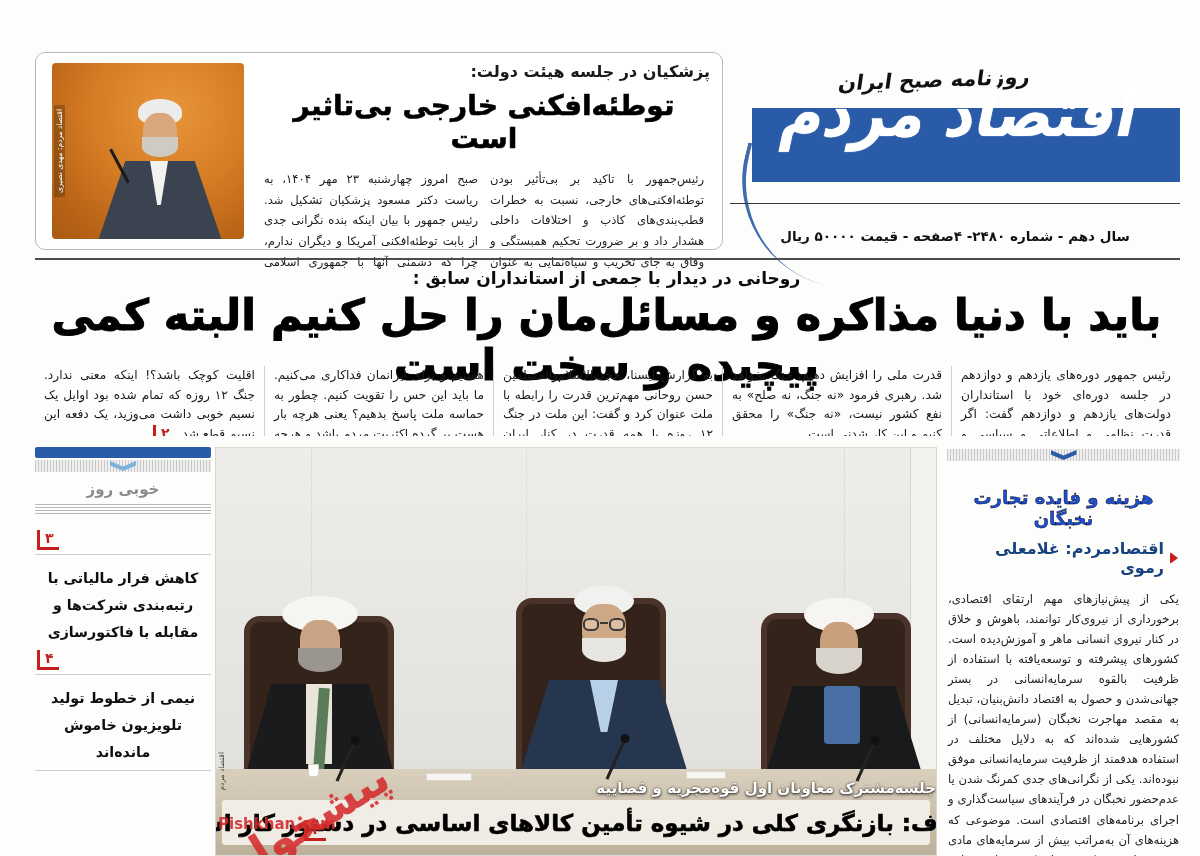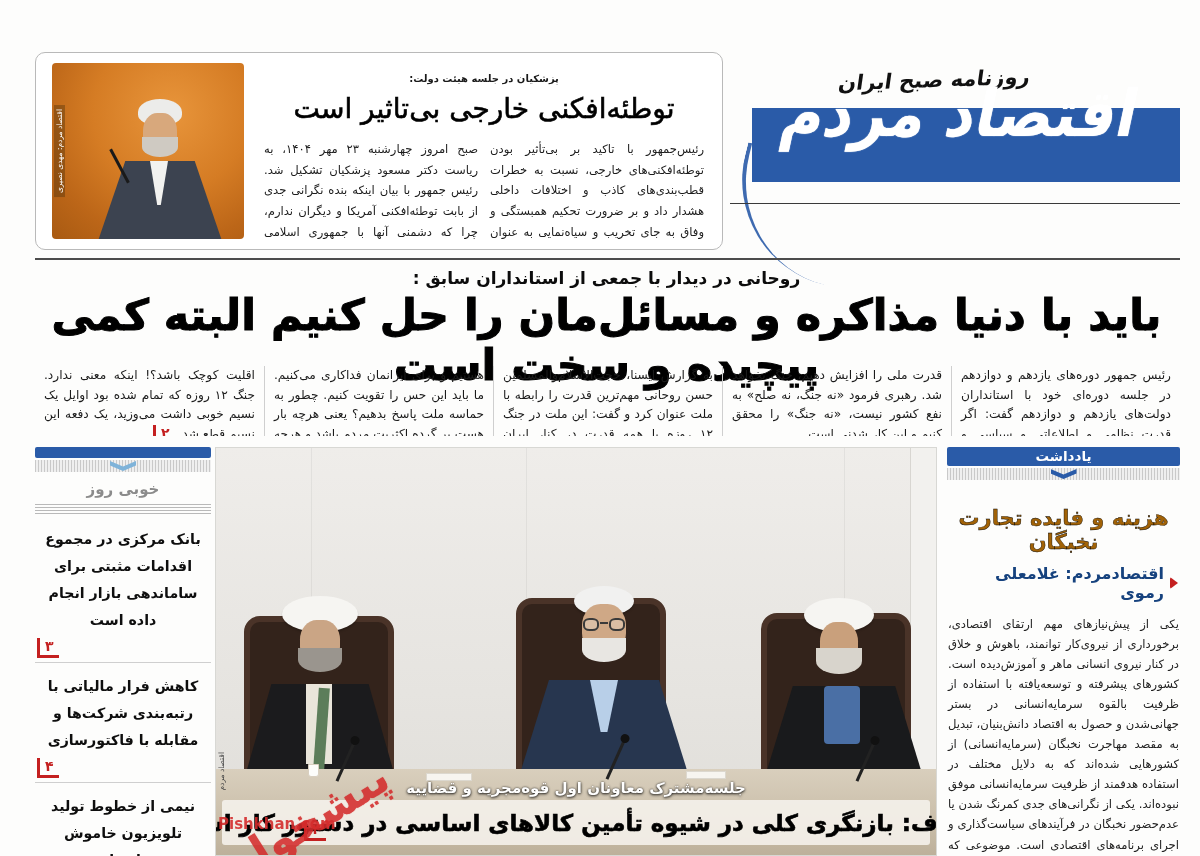--- a/index.html
+++ b/index.html
@@ -17,22 +17,22 @@
   .tp-face { position:absolute; left:91px; top:50px; width:34px; height:42px; background:#d8a87c; border-radius:42%; }
   .tp-beard{ position:absolute; left:90px; top:74px; width:36px; height:20px; background:#cfcac2; border-radius:0 0 50% 50%; }
   .tp-body { position:absolute; left:46px; top:98px; width:124px; height:80px; background:#3c4350;
              clip-path:polygon(22% 0,78% 0,100% 100%,0 100%); }
   .tp-shirt{ position:absolute; left:98px; top:98px; width:18px; height:44px; background:#f2f2f0;
              clip-path:polygon(0 0,100% 0,60% 100%,40% 100%); }
   .tp-mic  { position:absolute; left:66px; top:84px; width:3px; height:38px; background:#1a1a1a; transform:rotate(-28deg); }
   .v-credit { position:absolute; left:2px; top:42px; writing-mode:vertical-rl; transform:rotate(180deg);
               font-size:7.5px; color:#fff; background:rgba(60,40,10,.35); padding:4px 1px; letter-spacing:1px; }
   .ta-content { position:absolute; right:12px; left:222px; top:8px; bottom:8px; }
-  .ta-kicker  { text-align:center; font-weight:bold; font-size:10px; color:#1a1a1a; margin-top:12px; }
-  .ta-head    { text-align:center; font-weight:normal; font-size:28px; color:#000; margin-top:8px;
+  .ta-kicker  { text-align:right; font-weight:bold; font-size:16px; color:#1a1a1a; margin-top:1px; }
+  .ta-head    { text-align:center; font-weight:bold; font-size:28px; color:#000; margin-top:8px;
                 -webkit-text-stroke:.6px #000; letter-spacing:-.5px; }
   .ta-body    { display:flex; direction:rtl; margin-top:14px; height:102px; overflow:hidden; }
   .ta-col { width:50%; padding:0 6px; font-size:11.6px; line-height:1.78; text-align:justify; color:#1c1c1c; }
   .pagemark { display:inline-block; direction:ltr; color:#c42020; font-weight:bold; font-size:14px;
               border-left:3px solid #c42020; border-bottom:3px solid #c42020; padding:1px 5px 2px 5px; line-height:1; }
 
   
   .masthead { position:absolute; left:730px; top:50px; width:450px; height:200px; direction:rtl; }
   .mh-tagline { position:absolute; right:150px; top:18px; font-size:21px; font-weight:bold; color:#111;
                 transform:skewX(-10deg) rotate(-2deg); }
@@ -87,37 +87,37 @@
   .glasses { position:absolute; width:46px; height:14px; }
   .glasses span { position:absolute; width:16px; height:13px; border:2px solid #3a3a3a; border-radius:40%; background:rgba(255,255,255,.25); }
   .glasses span:nth-child(1){left:2px;} .glasses span:nth-child(2){right:2px;}
   .glasses i { position:absolute; left:19px; top:4px; width:8px; height:2px; background:#3a3a3a; }
   .table-band { position:absolute; left:0; right:0; bottom:0; height:86px;
                 background:linear-gradient(#d9cfbd, #c7bba6 70%, #bdb09a); }
   .mic { position:absolute; width:3px; height:42px; background:#222; transform:rotate(24deg); }
   .mic::after { content:""; position:absolute; top:-7px; left:-3px; width:9px; height:9px; border-radius:50%; background:#111; }
   .paper { position:absolute; height:8px; background:#f7f5f0; border:1px solid #dcd8cf; }
   .cup { position:absolute; width:11px; height:13px; background:#fdfdfb; border:1px solid #d8cfc0; border-radius:0 0 3px 3px; }
-  .cap-kicker { position:absolute; left:0; right:0; bottom:58px; text-align:center; color:#fff; font-weight:bold;
+  .cap-kicker { position:absolute; left:0; right:0; bottom:58px; text-align:right; color:#fff; font-weight:bold;
                 font-size:15px; text-shadow:0 1px 3px rgba(0,0,0,.85), 0 0 2px rgba(0,0,0,.6); }
   .cap-band { position:absolute; left:6px; right:6px; bottom:10px; height:45px; background:rgba(246,243,237,.88);
               border-radius:3px; display:flex; align-items:center; justify-content:center; }
   .cap-head { font-size:23px; font-weight:bold; color:#000; -webkit-text-stroke:.6px #000; white-space:nowrap; }
   .cap-page { position:absolute; left:88px; bottom:14px; }
   .wm-fa { position:absolute; left:-8px; bottom:6px; color:#d42c2c; font-size:44px; font-weight:bold;
            transform:rotate(-32deg); opacity:.88; text-shadow:0 0 1px #d42c2c; }
   .wm-latin { position:absolute; left:2px; bottom:22px; direction:ltr; color:#d42c2c; font-size:15px; font-weight:bold; opacity:.9; }
   .photo-credit { position:absolute; left:1px; bottom:64px; writing-mode:vertical-rl; transform:rotate(180deg);
                   font-size:7.5px; color:#444; letter-spacing:1px; }
 
   
   .note { position:absolute; left:947px; top:447px; width:233px; bottom:0; overflow:hidden; }
   .note-bar { height:19px; background:#2a5ba8; border-radius:2px; text-align:center; color:#fff;
               font-weight:bold; font-size:13.5px; line-height:19px; }
-  .note-title { text-align:center; font-size:21px; font-weight:bold; color:#a16207; margin:26px 0 10px;
+  .note-title { text-align:center; font-size:18px; font-weight:bold; color:#1d4ed8; margin:26px 0 10px;
                 -webkit-text-stroke:.4px #000; }
   .note-byline { display:flex; direction:rtl; align-items:center; gap:6px; justify-content:flex-start;
                  margin:0 2px 12px; }
   .byline-marker { width:0; height:0; border-top:6px solid transparent; border-bottom:6px solid transparent;
                    border-left:8px solid #c42020; border-radius:2px; }
   .note-byline span.txt { font-size:16px; font-weight:bold; color:#16427e; }
   .note-body { font-size:11.6px; line-height:1.73; text-align:justify; color:#222; padding:0 1px; }
 </style>
 </head>
 <body>
@@ -150,20 +150,21 @@
       </div>
     </div>
   </div>
 
   <div class="masthead">
     <div class="mh-tagline">روزنامه صبح ایران</div>
     <div class="mh-block"></div>
     <div class="mh-logo">اقتصاد مردم</div>
     <div class="mh-swash"></div>
     <div class="mh-rule"></div>
+    <div class="mh-date2">سال دهم - شماره ۲۴۸۰- ۴صفحه - قیمت ۵۰۰۰۰ ریال</div>
   </div>
 
   <div class="lead-rule"></div>
   <div class="lead-kicker">روحانی در دیدار با جمعی از استانداران سابق :</div>
   <div class="lead-head">باید با دنیا مذاکره و مسائل‌مان را حل کنیم البته کمی پیچیده و سخت است</div>
   <div class="lead-cols">
     <div class="lead-col">رئیس جمهور دوره‌های یازدهم و دوازدهم در جلسه دوره‌ای خود با استانداران دولت‌های یازدهم و دوازدهم گفت: اگر قدرت نظامی و اطلاعاتی و سیاسی و دیپلماسی را تقویت کنیم و بالاتر از همه</div>
     <div class="lead-col">قدرت ملی را افزایش دهیم، جنگ نخواهد شد. رهبری فرمود «نه جنگ، نه صلح» به نفع کشور نیست، «نه جنگ» را محقق کنیم و این کار شدنی است.</div>
     <div class="lead-col">به گزارش ایسنا، حجت‌الاسلام‌والمسلمین حسن روحانی مهم‌ترین قدرت را رابطه با ملت عنوان کرد و گفت: این ملت در جنگ ۱۲ روزه با همه قدرت در کنار ایران ایستاد. گفتند ما ایرانی</div>
     <div class="lead-col">هستیم و برای ایرانمان فداکاری می‌کنیم. ما باید این حس را تقویت کنیم. چطور به حماسه ملت پاسخ بدهیم؟ یعنی هرچه بار هست بر گرده اکثریت مردم باشد و هرچه امتیاز هست برای</div>
@@ -176,21 +177,20 @@
   <div class="sidebar">
     <div class="sb-bluebar"></div>
     <div class="hatch">
       <span class="chev chev-light"></span>
     </div>
     <div class="sb-title">خوبی روز</div>
     <div class="dbl-rule"></div>
     <div class="dbl-rule"></div>
 
     <div class="sb-item">
-      <div class="sb-item-text">بانک مرکزی در مجموع اقدامات مثبتی برای ساماندهی بازار انجام داده است</div>
       <div class="sb-item-page"><span class="pagemark">۳</span></div>
     </div>
     <div class="sb-item">
       <div class="sb-item-text">کاهش فرار مالیاتی با رتبه‌بندی شرکت‌ها و مقابله با فاکتورسازی</div>
       <div class="sb-item-page"><span class="pagemark">۴</span></div>
     </div>
     <div class="sb-item">
       <div class="sb-item-text">نیمی از خطوط تولید تلویزیون خاموش مانده‌اند</div>
 
     </div>
@@ -244,21 +244,20 @@
       <span class="cap-head">عارف: بازنگری کلی در شیوه تأمین کالاهای اساسی در دستور کار است</span>
     </div>
     <span class="pagemark cap-page">۲</span>
 
     <div class="wm-fa">پیشخوان</div>
     <div class="wm-latin">Pishkhan.com</div>
     <div class="photo-credit">اقتصاد مردم</div>
   </div>
 
   <div class="note">
-    <div class="note-bar">یادداشت</div>
     <div class="hatch">
       <span class="chev chev-blue"></span>
     </div>
     <div class="note-title">هزینه و فایده تجارت نخبگان</div>
     <div class="note-byline">
       <span class="byline-marker"></span>
       <span class="txt">اقتصادمردم: غلامعلی رموی</span>
     </div>
     <div class="note-body">
       <p>یکی از پیش‌نیازهای مهم ارتقای اقتصادی، برخورداری از نیروی‌کار توانمند، باهوش و خلاق در کنار نیروی انسانی ماهر و آموزش‌دیده است. کشورهای پیشرفته و توسعه‌یافته با استفاده از ظرفیت بالقوه سرمایه‌انسانی در بستر جهانی‌شدن و حصول به اقتصاد دانش‌بنیان، تبدیل به مقصد مهاجرت نخبگان (سرمایه‌انسانی) از کشورهایی شده‌اند که به دلایل مختلف در استفاده هدفمند از ظرفیت سرمایه‌انسانی موفق نبوده‌اند. یکی از نگرانی‌های جدی کمرنگ شدن یا عدم‌حضور نخبگان در فرآیندهای سیاست‌گذاری و اجرای برنامه‌های اقتصادی است. موضوعی که هزینه‌های آن به‌مراتب بیش از سرمایه‌های مادی و خروج ارز و سکه می‌تواند کشور را تحت‌تاثیر قرار دهد. حذف نخبگان اگرچه می‌تواند در همه ابعاد جامعه نگران‌کننده باشد، اما در مقوله اقتصادی از جهاتی نگرانی‌ها را بیشتر می‌کند، چرا که این حوزه ارتباط مستقیمی با روند توسعه اقتصادی کشور و معیشت جامعه دارد. روند مهاجرت، حذف یا خروج نخبگان در شرایط اقتصادی تحریمی در عمل خسارت‌های به‌مراتب بالاتری از شرایط عادی اقتصادی را به‌همراه دارد، زیرا اصولا در شرایط سخت است که قابلیت یک نخبه نسبت به یک فرد عادی متمایز و نمایان می‌شود.</p>

